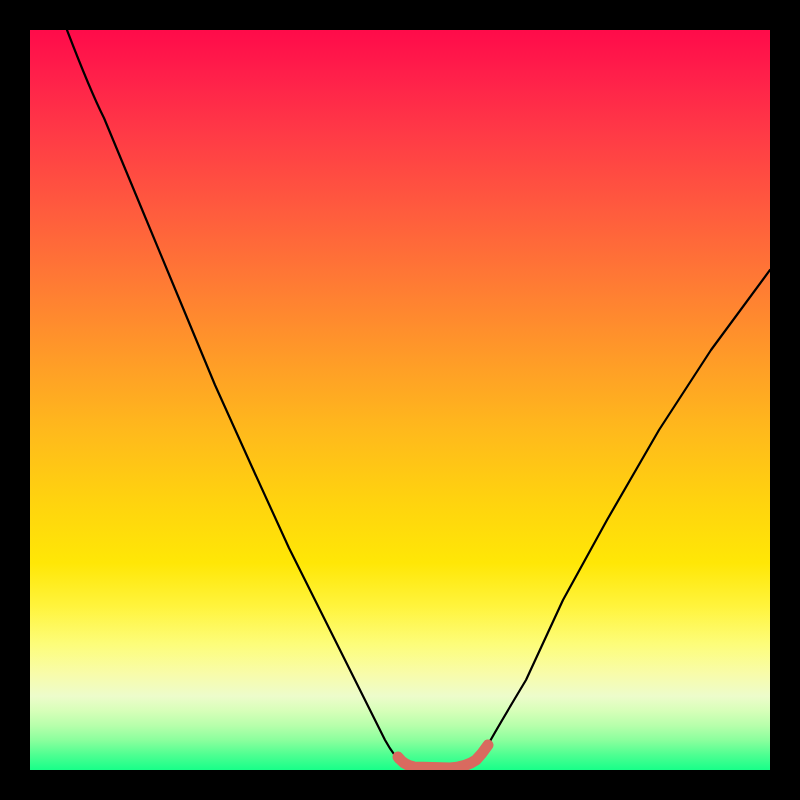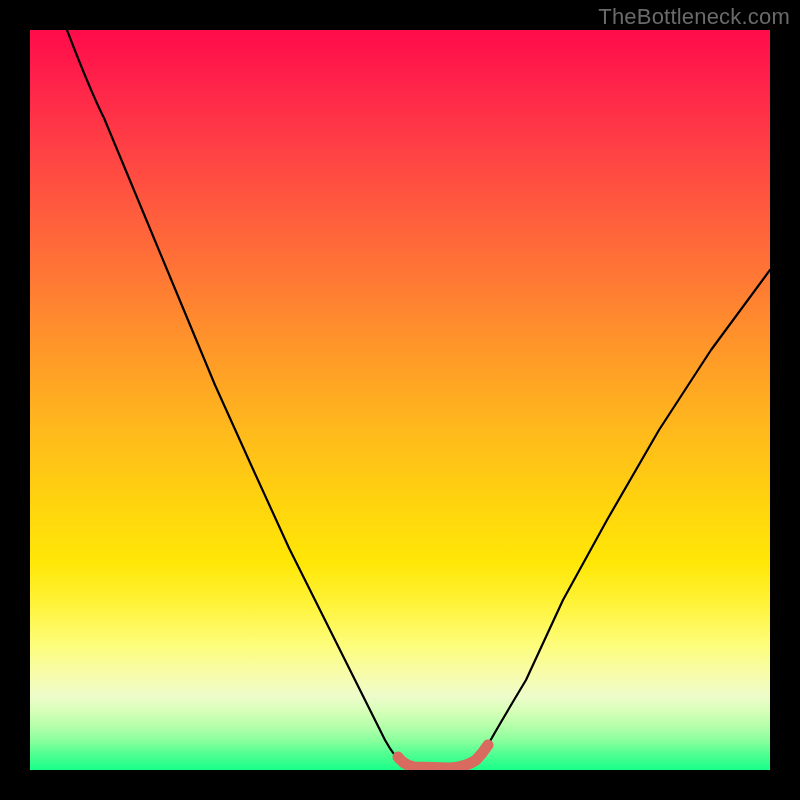--- a/index.html
+++ b/index.html
@@ -94,15 +94,14 @@
                L 740 240" fill="none" stroke="#000000" stroke-width="2.2" stroke-linecap="round" stroke-linejoin="round"></path>
 
       <path d="M 368 727
                Q 374 735 384 737
                L 420 738
                Q 436 737 446 730
                Q 452 724 458 715" fill="none" stroke="#d96a5f" stroke-width="11" stroke-linecap="round" stroke-linejoin="round"></path>
     </svg>
   </div>
 
-  <div class="watermark">TheBottleneck.com</div>
 
 </div>
 
 </body></html>

